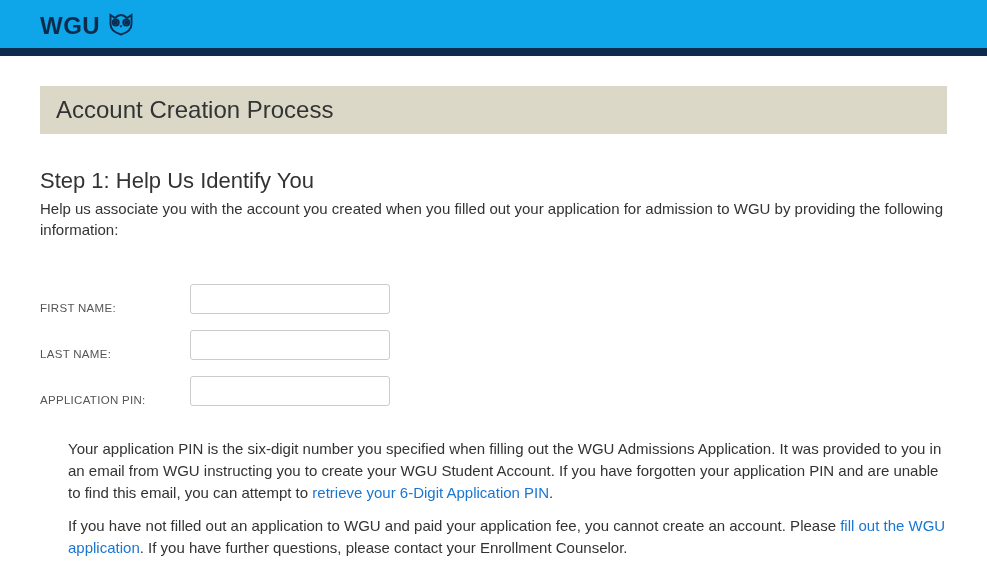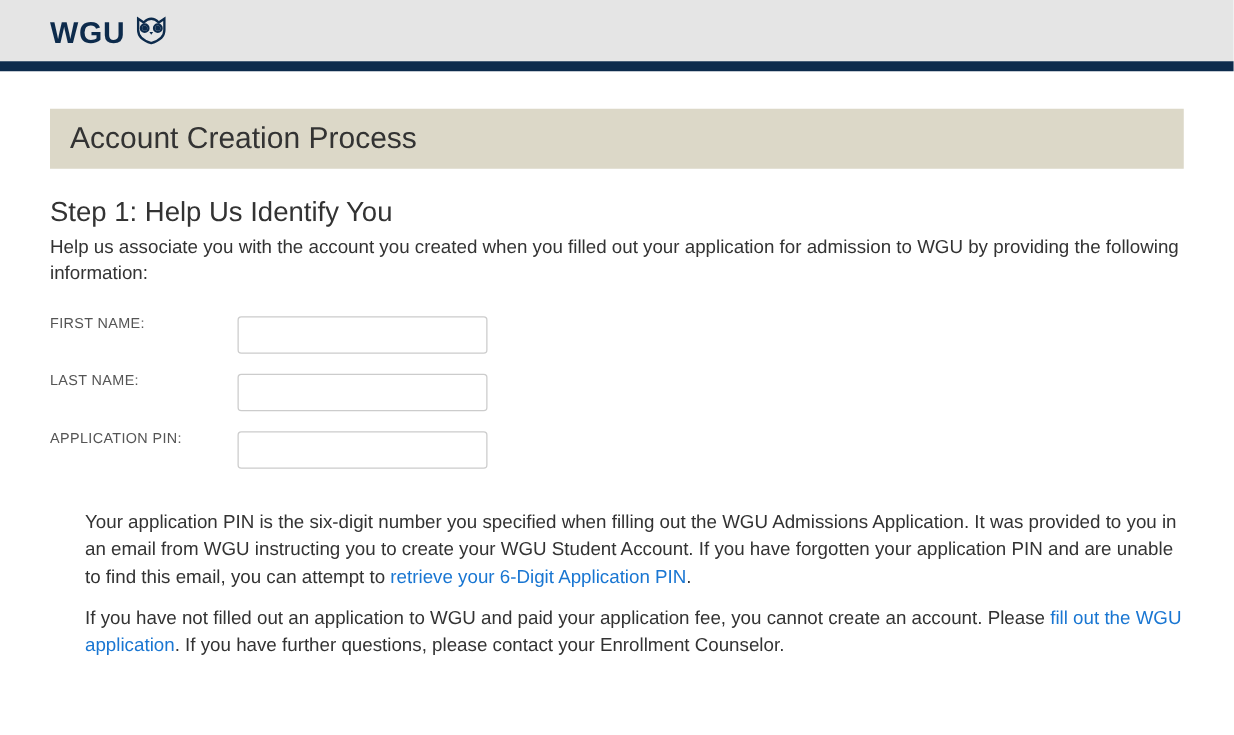--- a/index.html
+++ b/index.html
@@ -7,21 +7,21 @@
       padding: 0;
       box-sizing: border-box;
     }
     body {
       font-family: "Segoe UI", Arial, sans-serif;
       background: #ffffff;
       color: #333;
     }
     .header {
       padding: 12px 24px 8px 40px;
-      background: #e5e5e5;
+      background: #0ea5e9;
     }
     .logo {
       display: inline-flex;
       align-items: center;
       gap: 6px;
     }
     .logo-text {
       font-weight: 800;
       font-size: 24px;
       color: #0d2b4c;
@@ -37,42 +37,42 @@
       height: 8px;
       width: 100%;
     }
     .container {
       padding: 30px 40px 40px 40px;
       max-width: 987px;
     }
     .banner {
       background: #dcd8c8;
       padding: 10px 16px;
-      margin-bottom: 22px;
+      margin-bottom: 34px;
     }
     .banner h1 {
       font-size: 24px;
       font-weight: 400;
       color: #333;
     }
     .step-title {
       font-size: 22px;
       font-weight: 400;
       color: #333;
       margin-bottom: 4px;
     }
     .step-desc {
       font-size: 15px;
       color: #333;
-      margin-bottom: 24px;
+      margin-bottom: 44px;
       line-height: 1.4;
     }
     .form-row {
       display: flex;
-      align-items: flex-start;
+      align-items: flex-end;
       margin-bottom: 16px;
     }
     .form-label {
       width: 150px;
       font-size: 11.5px;
       color: #555;
       letter-spacing: 0.3px;
     }
     .form-input {
       width: 200px;

